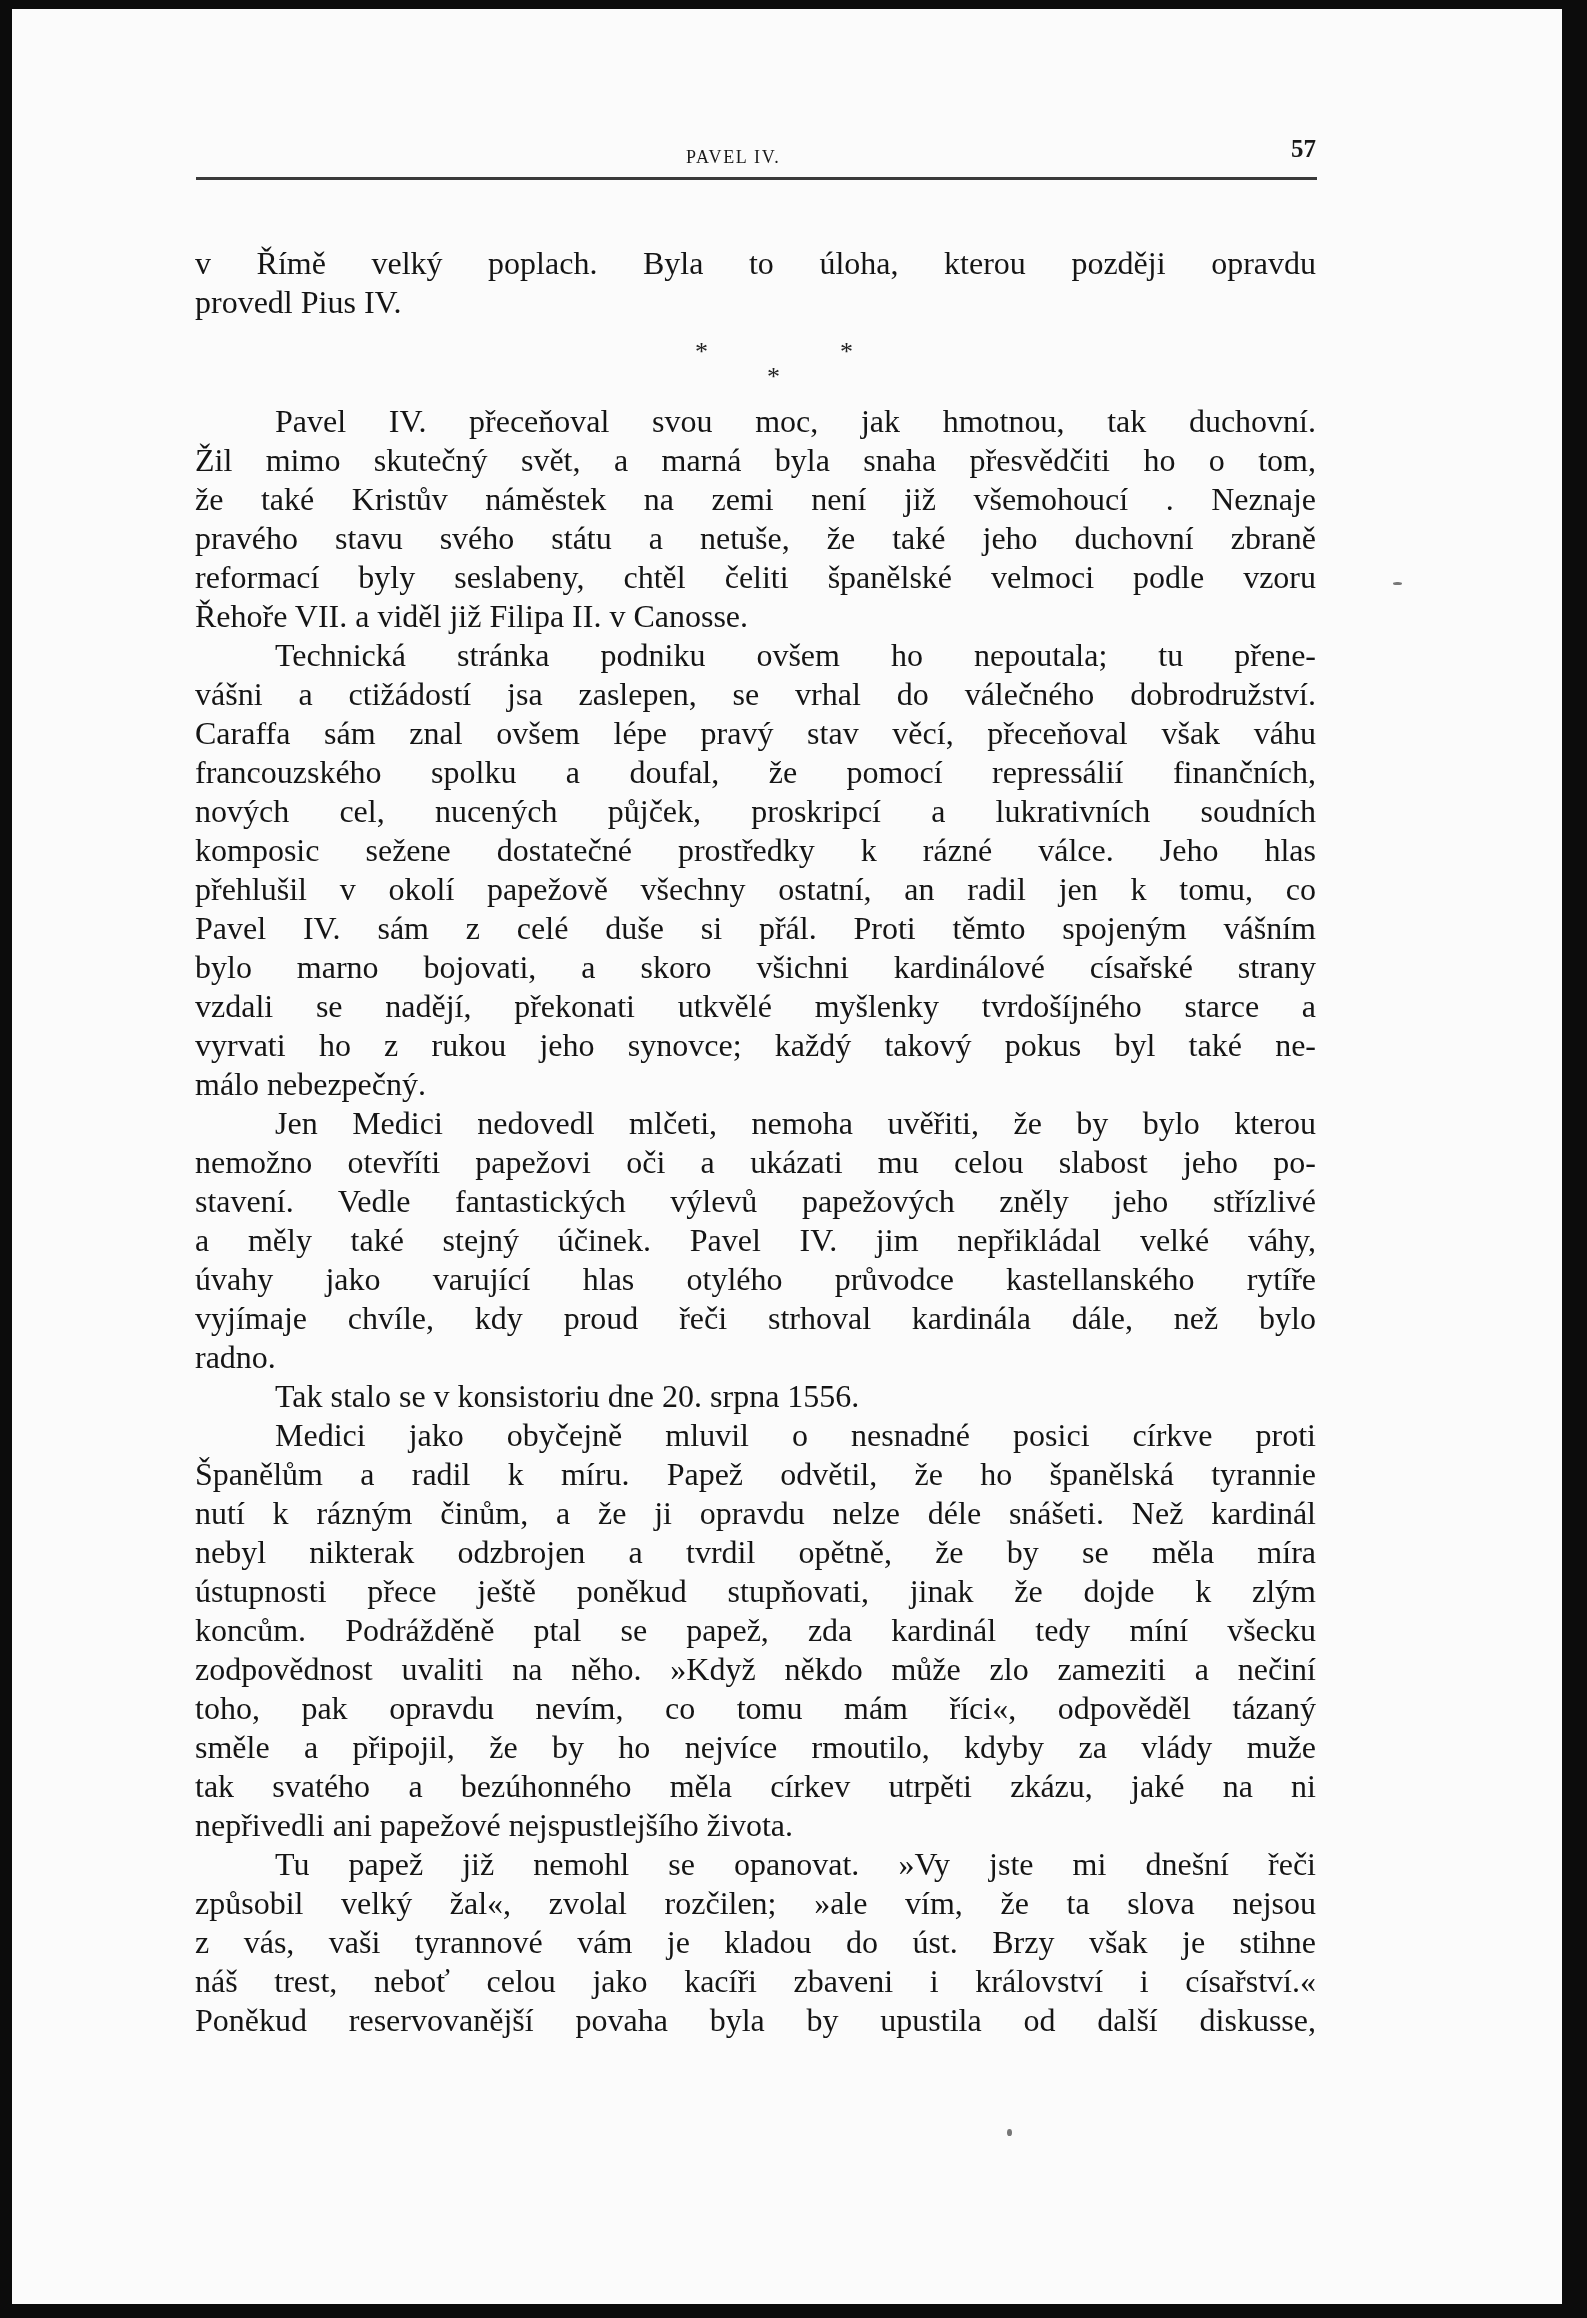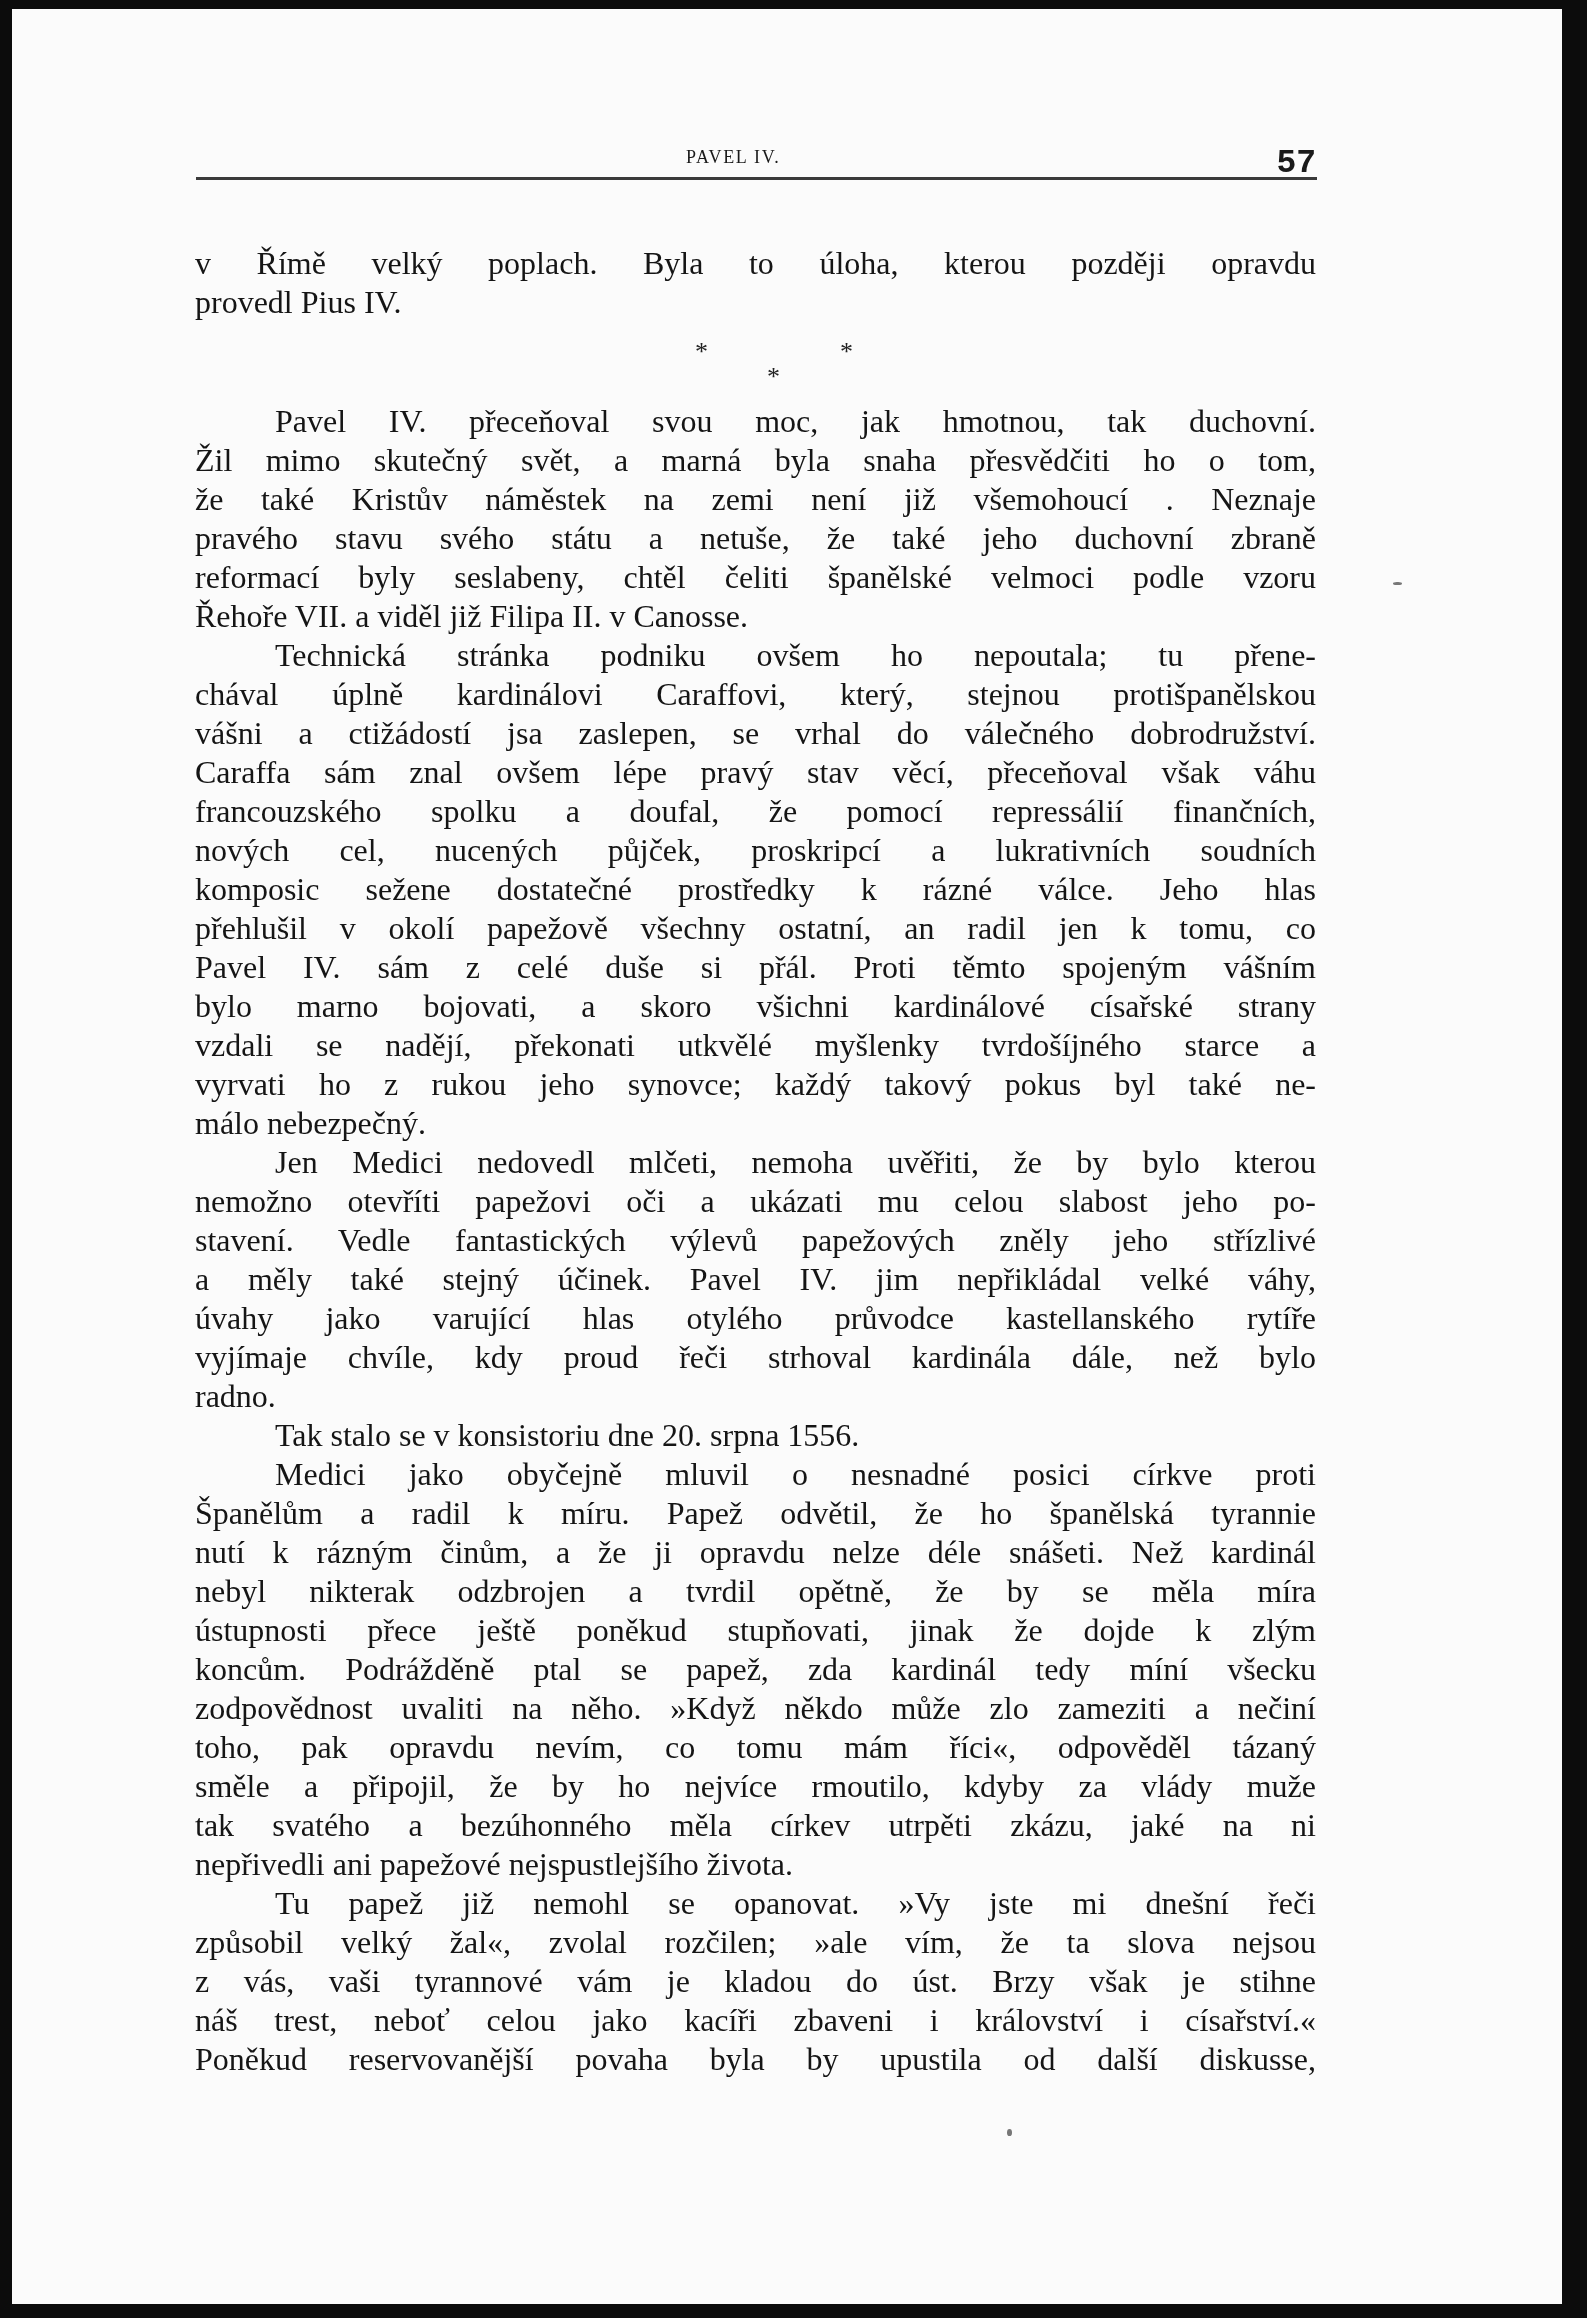--- a/index.html
+++ b/index.html
@@ -13,21 +13,21 @@
   }
   .running-head {
     position: absolute; left: 195px; top: 135px; width: 1121px; height: 45px;
     font-family: "Liberation Serif", serif; color: #1a1a1a;
   }
   .running-title {
     position: absolute; left: 491px; top: 12px;
     font-size: 18px; letter-spacing: 1.7px; font-weight: normal;
   }
   .page-number {
-    position: absolute; right: 0; top: 10px; font-size: 33px; font-weight: bold; font-family: Liberation Mono, monospace;
+    position: absolute; right: 0; top: 0; font-size: 25px; font-weight: bold;
   }
   .head-rule {
     position: absolute; left: 196px; top: 177px; width: 1121px; height: 2.6px;
     background: #3a3a3a;
   }
   .text-body {
     position: absolute; left: 195px; top: 244px; width: 1121px;
     font-family: "Liberation Serif", serif; font-size: 32px; line-height: 39px;
     color: #151515;
   }
@@ -71,21 +71,20 @@
     <span class="line indent">Pavel IV. přeceňoval svou moc, jak hmotnou, tak duchovní.</span>
     <span class="line">Žil mimo skutečný svět, a marná byla snaha přesvědčiti ho o tom,</span>
     <span class="line">že také Kristův náměstek na zemi není již všemohoucí . Neznaje</span>
     <span class="line">pravého stavu svého státu a netuše, že také jeho duchovní zbraně</span>
     <span class="line">reformací byly seslabeny, chtěl čeliti španělské velmoci podle vzoru</span>
     <span class="line last">Řehoře VII. a viděl již Filipa II. v Canosse.</span>
   </div>
 
   <div>
     <span class="line indent">Technická stránka podniku ovšem ho nepoutala; tu přene-</span>
-    <span class="line">chával úplně kardinálovi Caraffovi, který, stejnou protišpanělskou</span>
     <span class="line">vášni a ctižádostí jsa zaslepen, se vrhal do válečného dobrodružství.</span>
     <span class="line">Caraffa sám znal ovšem lépe pravý stav věcí, přeceňoval však váhu</span>
     <span class="line">francouzského spolku a doufal, že pomocí repressálií finančních,</span>
     <span class="line">nových cel, nucených půjček, proskripcí a lukrativních soudních</span>
     <span class="line">komposic sežene dostatečné prostředky k rázné válce. Jeho hlas</span>
     <span class="line">přehlušil v okolí papežově všechny ostatní, an radil jen k tomu, co</span>
     <span class="line">Pavel IV. sám z celé duše si přál. Proti těmto spojeným vášním</span>
     <span class="line">bylo marno bojovati, a skoro všichni kardinálové císařské strany</span>
     <span class="line">vzdali se nadějí, překonati utkvělé myšlenky tvrdošíjného starce a</span>
     <span class="line">vyrvati ho z rukou jeho synovce; každý takový pokus byl také ne-</span>

